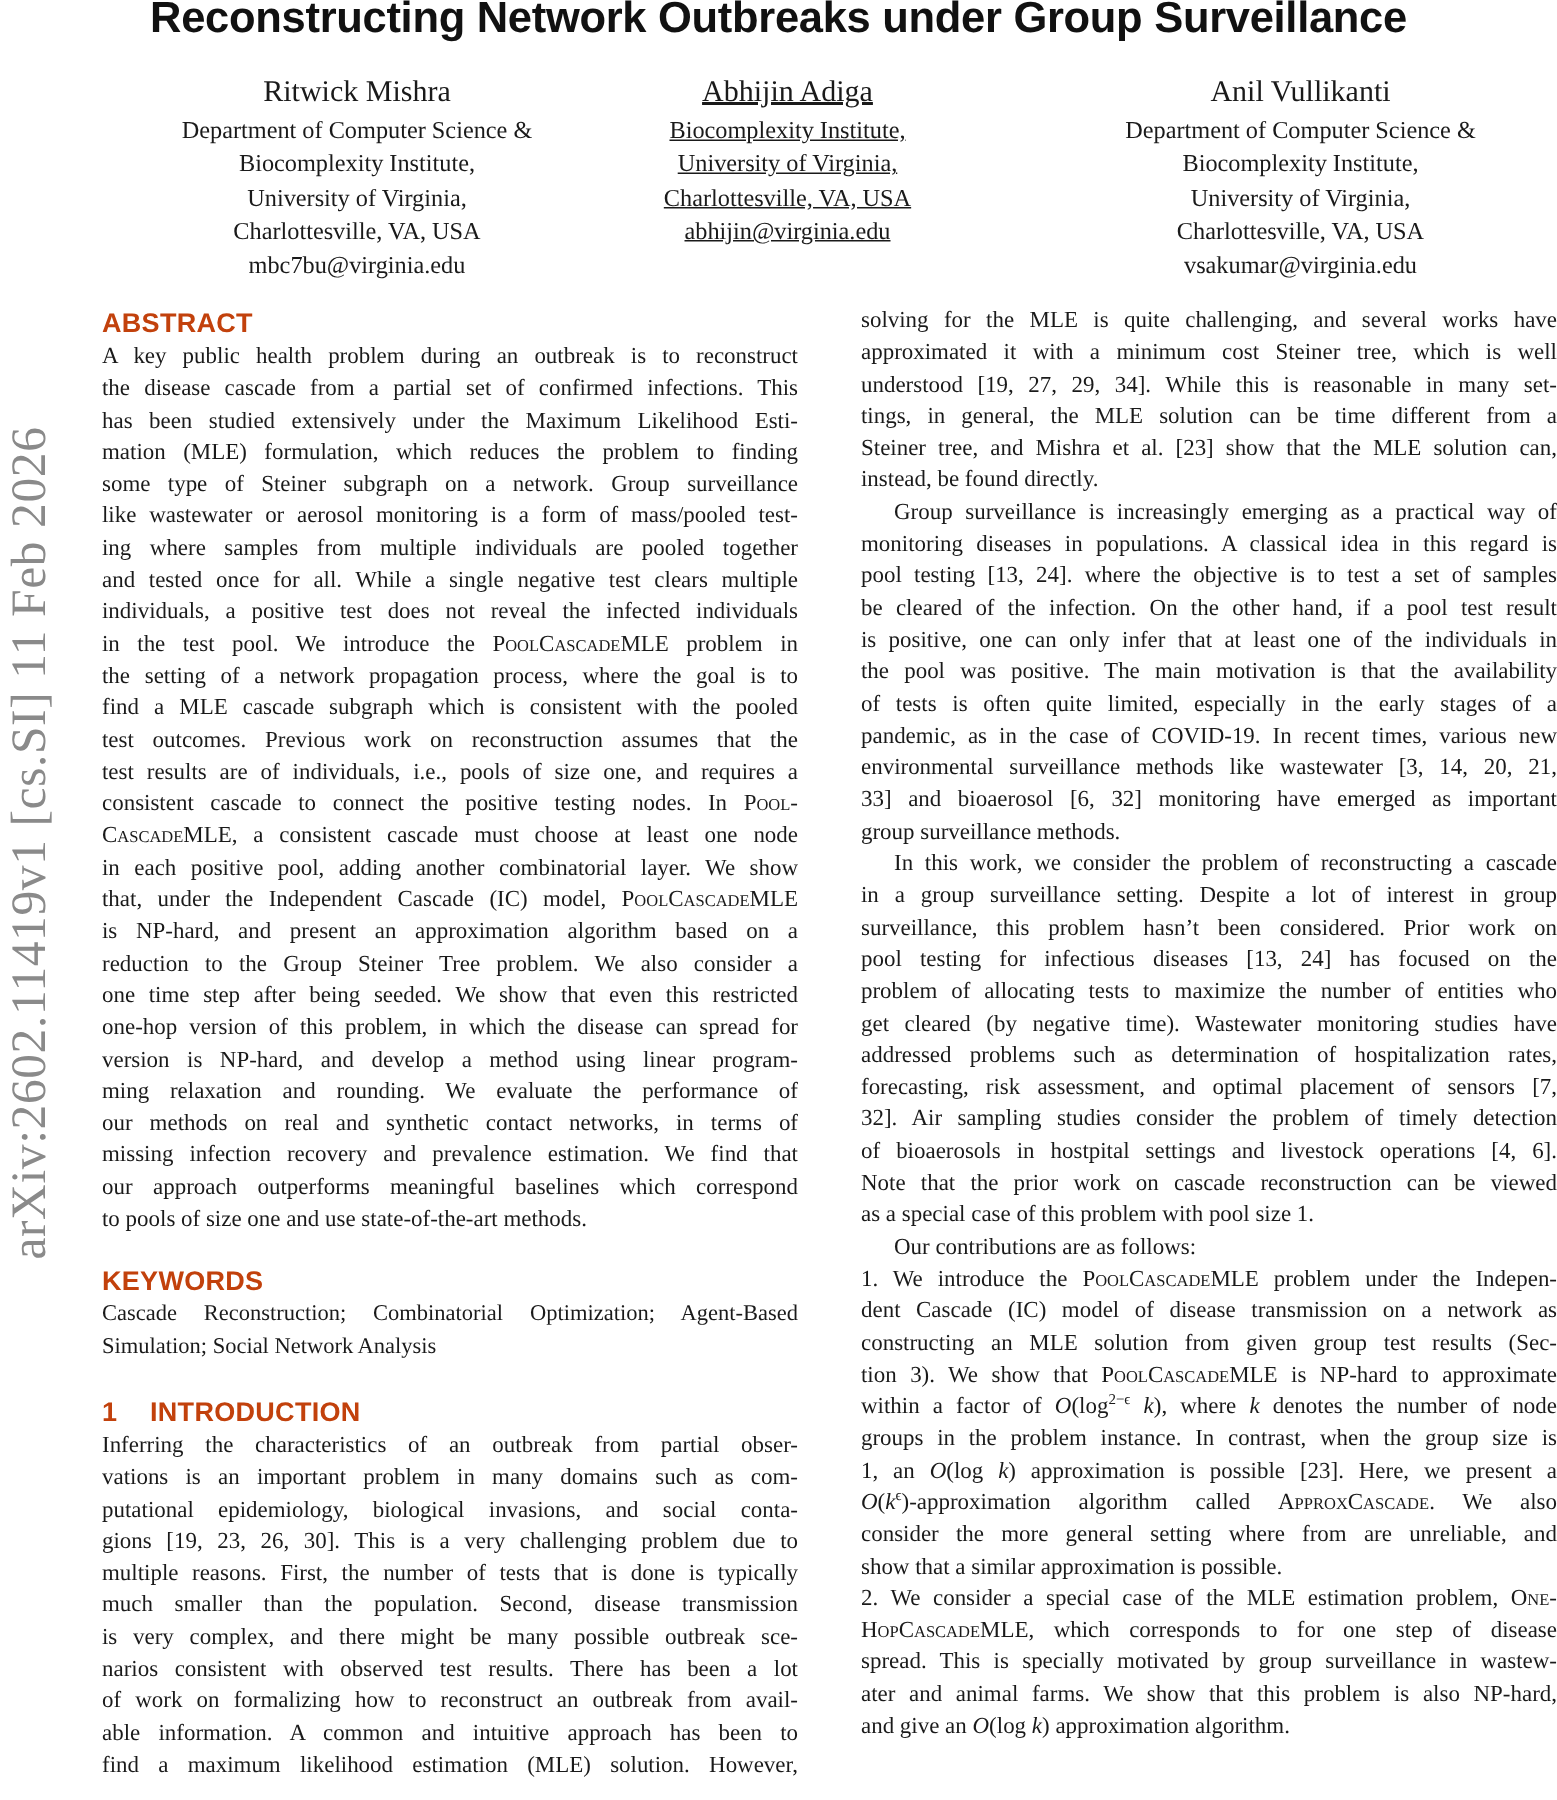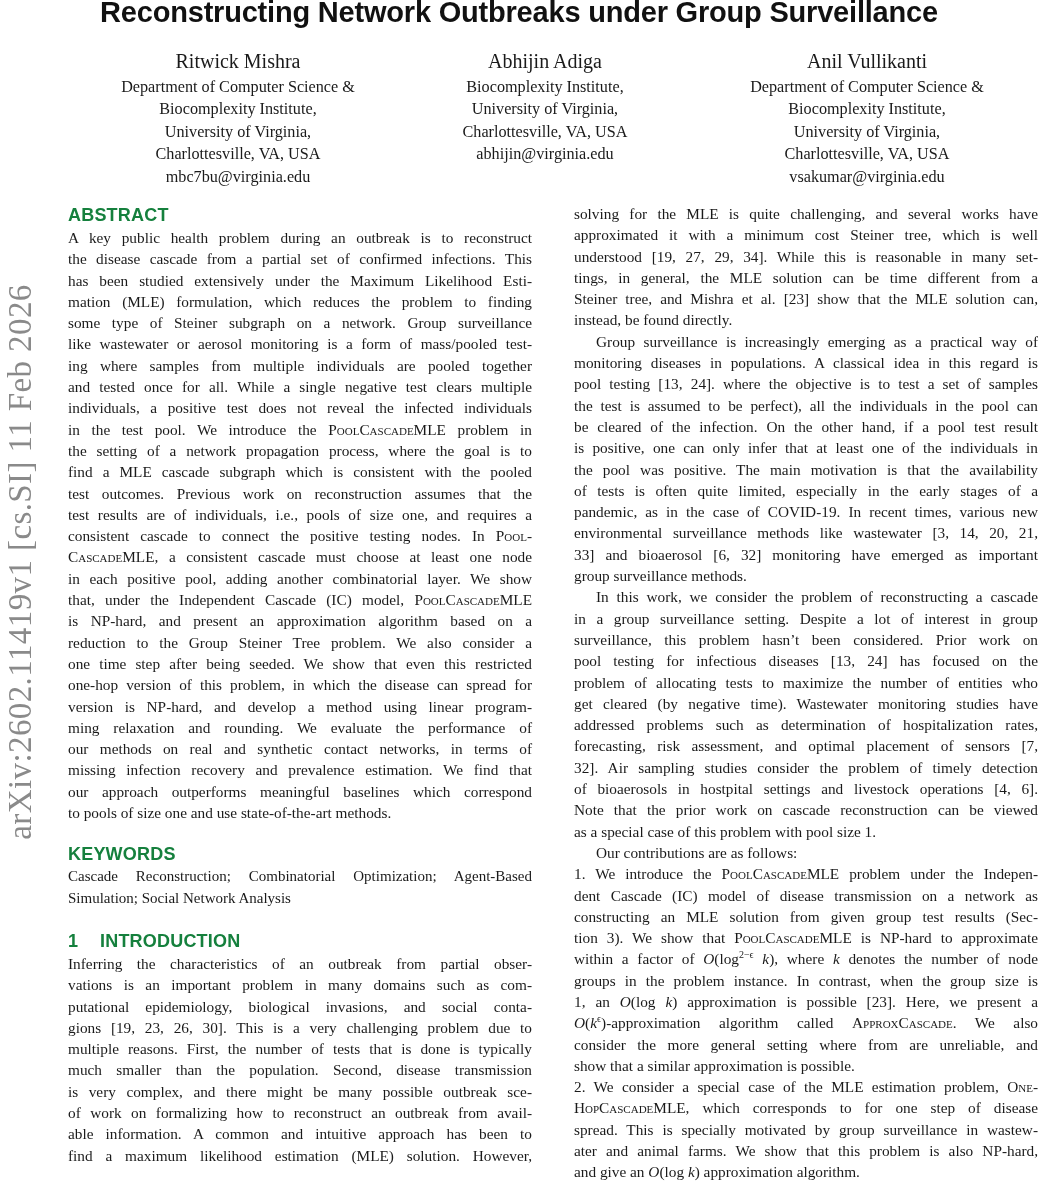--- a/index.html
+++ b/index.html
@@ -6,31 +6,31 @@
   body { width:1038px; height:1200px; position:relative; overflow:hidden;
          font-family:"Liberation Serif","DejaVu Serif",serif; color:#1a1a1a; }
   .title { position:absolute; left:0; top:-4px; width:1038px; text-align:center;
            font-family:"Liberation Sans","DejaVu Sans",sans-serif; font-weight:bold;
            font-size:29px; letter-spacing:-0.2px; color:#111; }
   .authors { position:absolute; top:47px; left:0; width:1038px; }
   .author { position:absolute; top:0; text-align:center; font-size:16.2px; line-height:22.4px; }
   .author .name { font-size:20px; line-height:29px; display:block; }
   .author span { display:block; white-space:nowrap; }
   .a1 { left:88px; width:300px; }
-  .a2 { left:420px; width:250px; }
+  .a2 { left:400px; width:250px;text-decoration:underline; }
   .a3 { left:717px; width:300px; }
   .arxiv { position:absolute; left:-356px; top:540px; width:760px; height:44px;
            transform:rotate(-90deg); transform-origin:center center;
            font-family:"Liberation Serif",serif; font-size:33px; color:#8a8a8a;
            text-align:center; white-space:nowrap; letter-spacing:0.4px; }
   .col { position:absolute; width:464px; font-size:15.3px; line-height:21.3px; }
   .col.left { left:68px; top:203px; }
   .col.right { left:574px; top:203px; }
   .h { font-family:"Liberation Sans","DejaVu Sans",sans-serif; font-weight:bold; font-size:18px;
-       line-height:24px; margin:0; letter-spacing:0.2px; color:#15803d; }
+       line-height:24px; margin:0; letter-spacing:0.2px; color:#c2410c; }
   .h .num { display:inline-block; width:32px; }
   .line { display:block; white-space:nowrap; text-align:justify; text-align-last:justify; height:21.3px; overflow:visible; }
   .line.last { text-align-last:left; }
   .kw { font-size:15px; }
   .sc { font-variant:small-caps; }
   .ind { padding-left:22px; }
   sup { font-size:10px; line-height:0; }
   i { font-style:italic; }
 </style>
 </head>
@@ -111,38 +111,38 @@
     <span class="num">1</span><span>INTRODUCTION</span>
   </div>
   <div>
     <span class="line">Inferring the characteristics of an outbreak from partial obser-</span>
     <span class="line">vations is an important problem in many domains such as com-</span>
     <span class="line">putational epidemiology, biological invasions, and social conta-</span>
     <span class="line">gions [19, 23, 26, 30]. This is a very challenging problem due to</span>
     <span class="line">multiple reasons. First, the number of tests that is done is typically</span>
     <span class="line">much smaller than the population. Second, disease transmission</span>
     <span class="line">is very complex, and there might be many possible outbreak sce-</span>
+    <span class="line">narios consistent with observed test results. There has been a lot</span>
     <span class="line">of work on formalizing how to reconstruct an outbreak from avail-</span>
     <span class="line">able information. A common and intuitive approach has been to</span>
     <span class="line">find a maximum likelihood estimation (MLE) solution. However,</span>
   </div>
 </div>
 
 <div class="col right">
   <div>
     <span class="line">solving for the MLE is quite challenging, and several works have</span>
     <span class="line">approximated it with a minimum cost Steiner tree, which is well</span>
     <span class="line">understood [19, 27, 29, 34]. While this is reasonable in many set-</span>
     <span class="line">tings, in general, the MLE solution can be time different from a</span>
     <span class="line">Steiner tree, and Mishra et al. [23] show that the MLE solution can,</span>
     <span class="line last">instead, be found directly.</span>
     <span class="line ind">Group surveillance is increasingly emerging as a practical way of</span>
     <span class="line">monitoring diseases in populations. A classical idea in this regard is</span>
     <span class="line">pool testing [13, 24]. where the objective is to test a set of samples</span>
-    <span class="line">the test is assumed to be perfect), all the individuals in the pool can</span>
     <span class="line">be cleared of the infection. On the other hand, if a pool test result</span>
     <span class="line">is positive, one can only infer that at least one of the individuals in</span>
     <span class="line">the pool was positive. The main motivation is that the availability</span>
     <span class="line">of tests is often quite limited, especially in the early stages of a</span>
     <span class="line">pandemic, as in the case of COVID-19. In recent times, various new</span>
     <span class="line">environmental surveillance methods like wastewater [3, 14, 20, 21,</span>
     <span class="line">33] and bioaerosol [6, 32] monitoring have emerged as important</span>
     <span class="line last">group surveillance methods.</span>
     <span class="line ind">In this work, we consider the problem of reconstructing a cascade</span>
     <span class="line">in a group surveillance setting. Despite a lot of interest in group</span>

